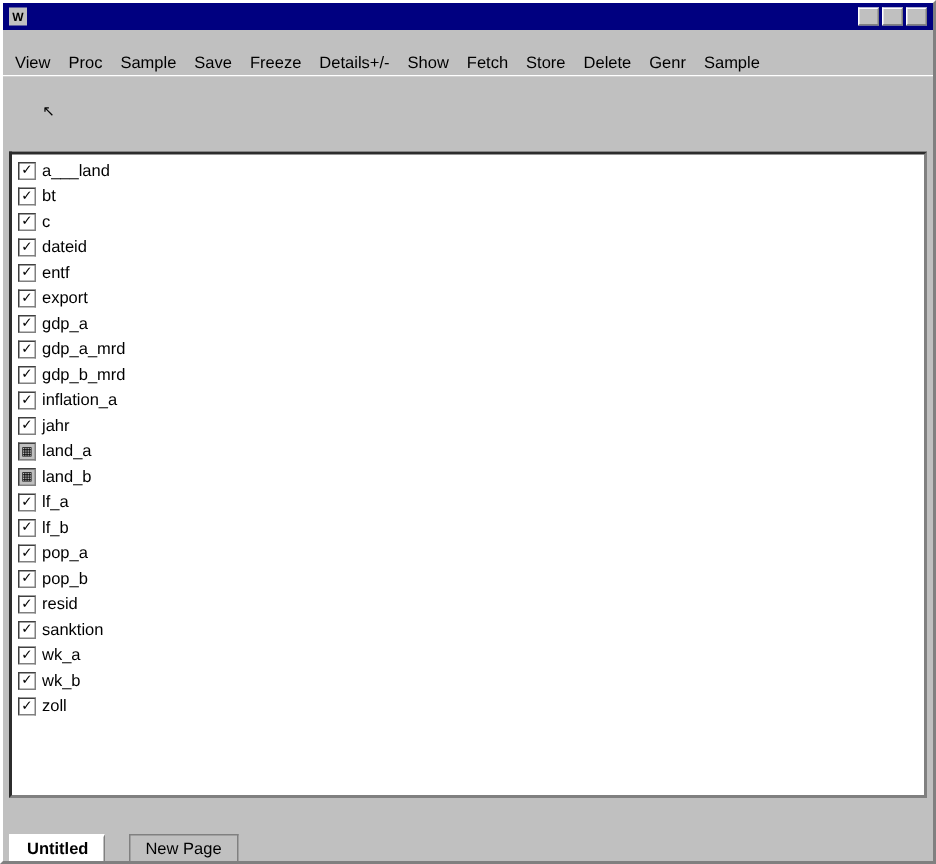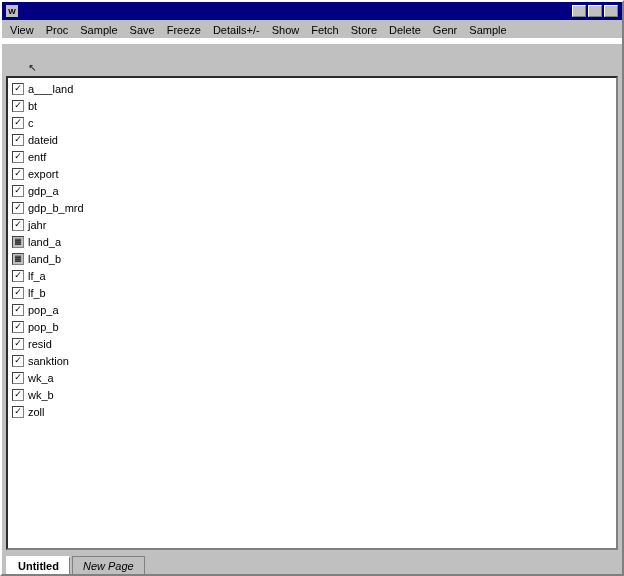--- a/index.html
+++ b/index.html
@@ -64,22 +64,23 @@
       align-items: center;
       justify-content: center;
       font-size: 8px;
       color: #000;
       cursor: pointer;
     }
     .menu-bar {
       display: flex;
       background: #c0c0c0;
       padding: 2px 2px 0 2px;
-      border-bottom: 6px solid #ffffff;
-      flex-shrink: 0;
+      border-bottom: 1px solid #ffffff;
+      flex-shrink: 0;
+      margin-top: 12px;
     }
     .menu-item {
       padding: 2px 6px;
       font-size: 11px;
       font-family: Arial, sans-serif;
       cursor: pointer;
       color: #000;
     }
     .info-bar {
       display: flex;
@@ -105,21 +106,21 @@
       align-items: center;
       gap: 4px;
     }
     .cursor-icon {
       font-size: 10px;
     }
     .content-area {
       flex: 1;
       background: #ffffff;
       border: 2px inset #808080;
-      margin: 2px 4px;
+      margin: 20px 4px;
       overflow-y: auto;
       overflow-x: hidden;
     }
     .variable-list {
       padding: 2px 0;
     }
     .var-item {
       display: flex;
       align-items: center;
       padding: 1px 4px;
@@ -177,22 +178,21 @@
       align-items: center;
     }
     .tab.active {
       background: #ffffff;
       border-top: 2px solid #ffffff;
       border-left: 2px solid #ffffff;
       font-weight: bold;
       z-index: 1;
     }
     .tab + .tab {
-      margin-left: 2px;
-      font-style: italic;
+      margin-left: 16px;
     }
   </style>
 </head>
 <body>
 
 <div class="window">
 
   <div class="title-bar">
     <div class="title-bar-left">
       <div class="title-bar-icon">W</div>
@@ -262,21 +262,29 @@
         <div class="var-item">
           <div class="checkbox checked"></div>
           <span class="var-name">export</span>
         </div>
         <div class="var-item">
           <div class="checkbox checked"></div>
           <span class="var-name">gdp_a</span>
         </div>
         <div class="var-item">
           <div class="checkbox checked"></div>
+          <span class="var-name">gdp_a_mrd</span>
+        </div>
+        <div class="var-item">
+          <div class="checkbox checked"></div>
           <span class="var-name">gdp_b_mrd</span>
+        </div>
+        <div class="var-item">
+          <div class="checkbox checked"></div>
+          <span class="var-name">inflation_a</span>
         </div>
         <div class="var-item">
           <div class="checkbox checked"></div>
           <span class="var-name">jahr</span>
         </div>
         <div class="var-item">
           <div class="checkbox icon-type" style="font-size: 8px; color: rgb(0, 0, 0);">▦</div>
           <span class="var-name">land_a</span>
         </div>
         <div class="var-item">

